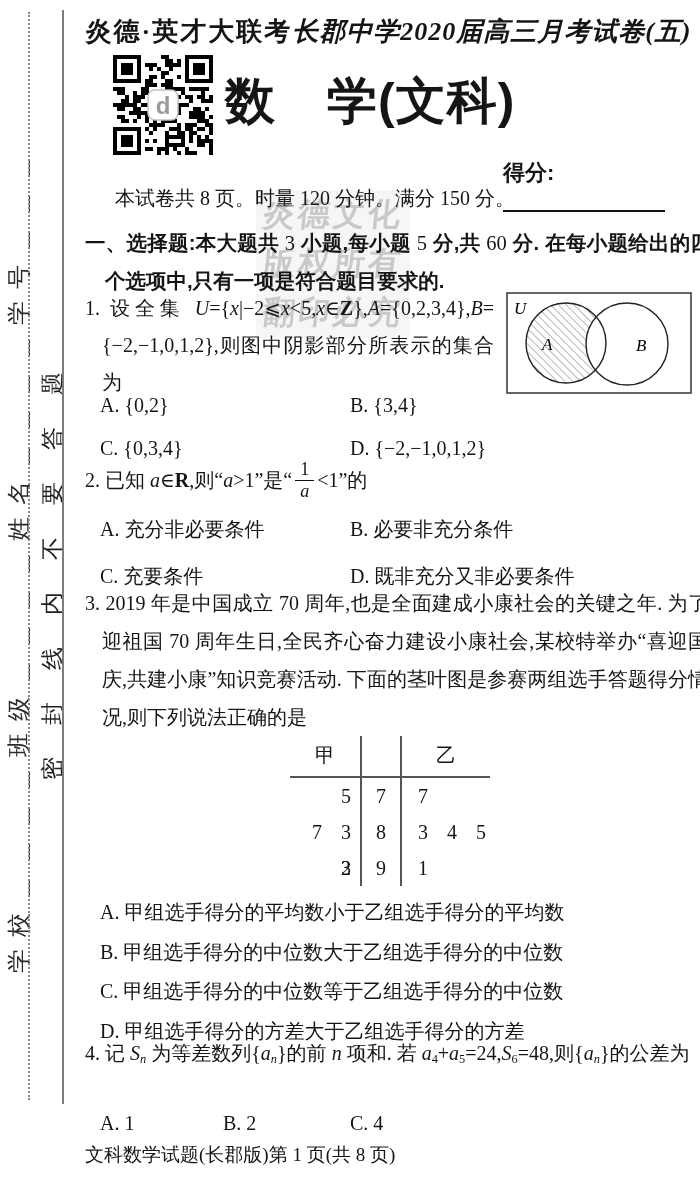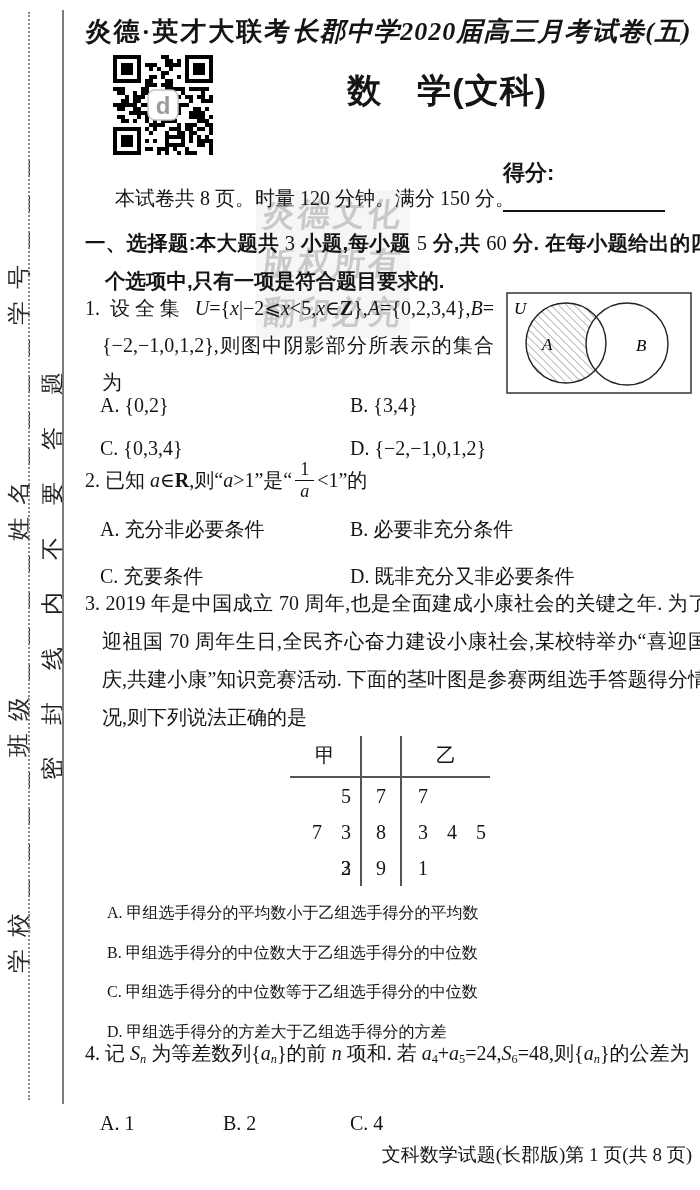--- a/index.html
+++ b/index.html
@@ -26,23 +26,23 @@
   
   .content{position:absolute;left:85px;top:0;width:607px;height:1190px;z-index:1;}
 
   .exam-title{position:absolute;left:0;top:14px;width:607px;text-align:center;
       font-size:26px;white-space:nowrap;}
   .exam-title .brand{font-weight:900;letter-spacing:2px;}
   .exam-title .rest{font-weight:600;letter-spacing:1px;font-style:italic;}
 
   .qr{position:absolute;left:28px;top:55px;width:100px;height:100px;}
 
-  .subject{position:absolute;left:132px;top:68px;width:330px;text-align:right;
+  .subject{position:absolute;left:140px;top:68px;width:330px;text-align:left;
       font-family:"Liberation Sans","DejaVu Sans",sans-serif;font-weight:bold;
-      font-size:34px;letter-spacing:1px;white-space:nowrap;}
+      font-size:50px;letter-spacing:1px;white-space:nowrap;}
 
   .score{position:absolute;left:418px;top:158px;font-size:22px;font-weight:bold;
       font-family:"Liberation Sans","DejaVu Sans",sans-serif;}
   .score .blank{display:inline-block;width:162px;height:22px;border-bottom:2px solid #111;}
 
   .info{position:absolute;left:30px;top:185px;font-size:20px;text-align:right;}
 
   .sec-head{position:absolute;left:0;top:224px;width:606px;font-size:20.5px;line-height:38px;
       font-weight:bold;font-family:"Liberation Sans","DejaVu Sans",sans-serif;
       padding-left:20px;text-indent:-20px;text-align:justify;}
@@ -73,29 +73,29 @@
 
   .stemleaf{position:absolute;left:205px;top:736px;width:200px;font-size:20px;}
   .sl-grid{display:grid;grid-template-columns:70px 42px 88px;}
   .sl-cell{height:36px;line-height:36px;}
   .sl-head{height:40px;line-height:38px;border-bottom:2px solid #555;}
   .sl-stemcol{border-left:2px solid #555;border-right:2px solid #555;text-align:center;}
   .sl-left{text-align:right;padding-right:9px;word-spacing:14px;}
   .sl-right{text-align:left;padding-left:16px;word-spacing:14px;}
   .sl-hcell{text-align:center;}
 
-  .q3-options{position:absolute;left:7px;top:893px;width:607px;font-size:16px;
+  .q3-options{position:absolute;left:0;top:893px;width:607px;font-size:20px;
       line-height:39.5px;padding-left:15px;box-sizing:border-box;}
 
   .q4{position:absolute;left:0;top:1034px;width:607px;line-height:39px;}
 
   .opts4{position:absolute;left:0;top:1112px;width:607px;display:grid;
       grid-template-columns:123px 127px 123px 1fr;font-size:20px;padding-left:15px;box-sizing:border-box;}
 
-  .footer{position:absolute;left:0;top:1142px;width:607px;text-align:right;font-size:19px;}
+  .footer{position:absolute;left:0;top:1142px;width:607px;text-align:left;font-size:19px;}
 </style>
 </head>
 <body>
 
 <div class="page">
 
   <div class="margin-fields">学校＿＿＿＿班级＿＿＿＿姓名＿＿＿＿学号＿＿＿</div>
   <div class="vline-dotted"></div>
   <div class="margin-seal">密封线内不要答题</div>
   <div class="vline-solid"></div>

